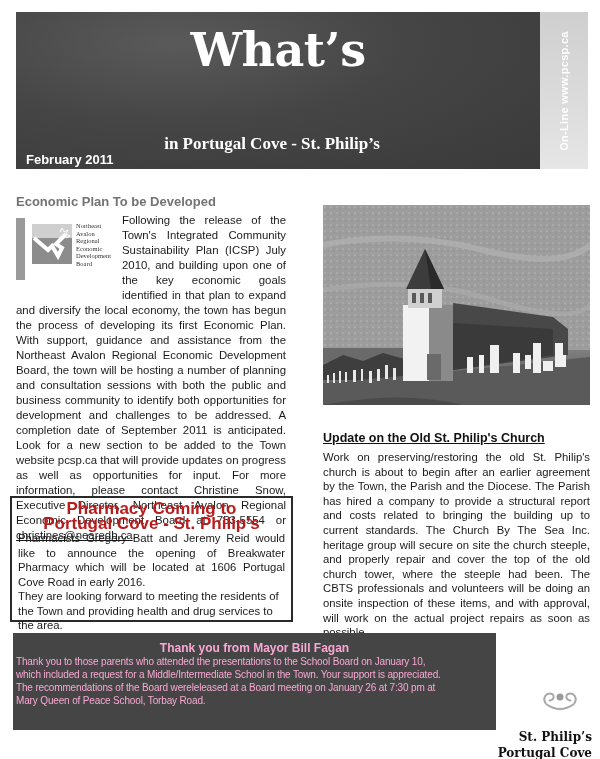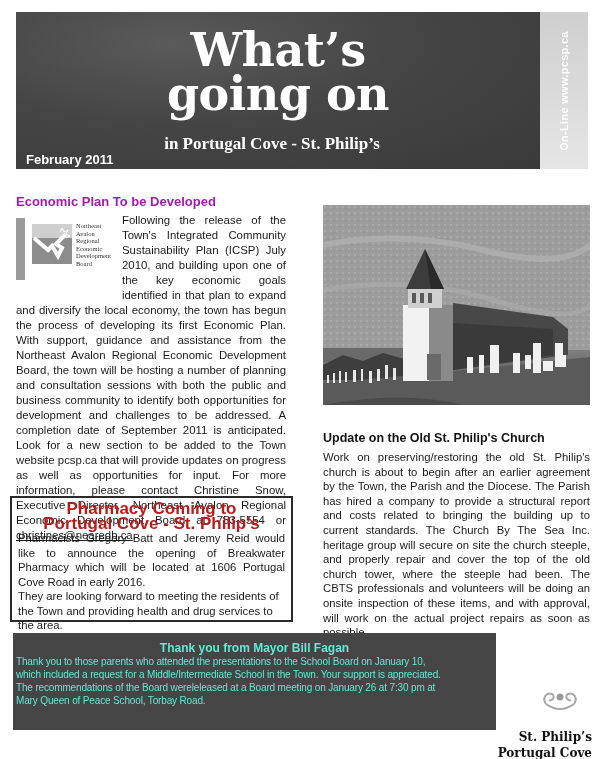--- a/index.html
+++ b/index.html
@@ -30,21 +30,21 @@
   }
   .online-strip span {
     position: absolute; left: 50%; top: 50%;
     transform: translate(-50%, -50%) rotate(-90deg);
     white-space: nowrap; color: #ffffff; font-weight: bold; font-size: 11px; letter-spacing: 0.3px;
   }
 
   
   .econ-title {
     position: absolute; left: 16px; top: 194px;
-    font-weight: bold; font-size: 13px; color: #a21caf;
+    font-weight: bold; font-size: 13px; color: #737373;
   }
   .nared-logo {
     position: absolute; left: 16px; top: 218px; width: 100px; height: 62px;
   }
   .nared-logo .bar { position: absolute; left: 0; top: 0; width: 9px; height: 62px; background: #9a9a9a; }
   .nared-logo .box { position: absolute; left: 16px; top: 6px; width: 40px; height: 40px; background: #8c8c8c; }
   .nared-logo .arrow { position: absolute; left: 16px; top: 6px; }
   .nared-logo .txt {
     position: absolute; left: 60px; top: 4px; font-family: "Liberation Serif", serif;
     font-size: 6.5px; line-height: 7.5px; color: #333;
@@ -69,52 +69,51 @@
 
   
   .photo {
     position: absolute; left: 323px; top: 205px; width: 267px; height: 200px;
     background: linear-gradient(180deg, #8a8a8a 0%, #a5a5a5 35%, #9a9a9a 60%, #6f6f6f 80%, #5e5e5e 100%);
     overflow: hidden;
   }
 
   
   .church-title {
-    position: absolute; left: 323px; top: 431px; font-weight: bold; font-size: 12.5px; color: #111;
+    position: absolute; left: 323px; top: 431px; font-weight: bold; font-size: 12.5px; color: #111; text-decoration: underline;
   }
   .church-body {
     position: absolute; left: 323px; top: 450px; width: 267px;
     font-size: 11.3px; line-height: 14.6px; text-align: justify; color: #1a1a1a;
   }
 
   
   .mayor {
     position: absolute; left: 13px; top: 633px; width: 483px; height: 97px;
-    background: #454545; color: #5eead4; padding: 8px 3px 0 3px;
+    background: #454545; color: #f9a8d4; padding: 8px 3px 0 3px;
   }
   .mayor h3 { text-align: center; font-size: 12px; font-weight: bold; line-height: 14px; }
   .mayor p { font-size: 10px; line-height: 13px; letter-spacing: -0.15px; }
 
   
   .town-logo { position: absolute; left: 500px; top: 690px; width: 96px; height: 62px; }
   .town-logo .mark { position: absolute; left: 40px; top: 0; }
   .town-logo .l1, .town-logo .l2 {
     position: absolute; right: 4px; font-family: "DejaVu Serif", serif; font-weight: bold;
     font-size: 12px; color: #111; white-space: nowrap;
   }
   .town-logo .l1 { top: 24px; margin-top: 32px; }
   .town-logo .l2 { top: 40px; }
 </style>
 </head>
 <body>
 
 <header class="masthead">
   <div class="title">
     <div>What’s</div>
-    <div>going on</div>
   </div>
   <div class="subtitle">in Portugal Cove - St. Philip’s</div>
   <div class="date">February 2011</div>
 </header>
 <div class="online-strip">
   <span>On-Line  www.pcsp.ca</span>
 </div>
 
 <h2 class="econ-title">Economic Plan To be Developed</h2>
 <div class="nared-logo">

